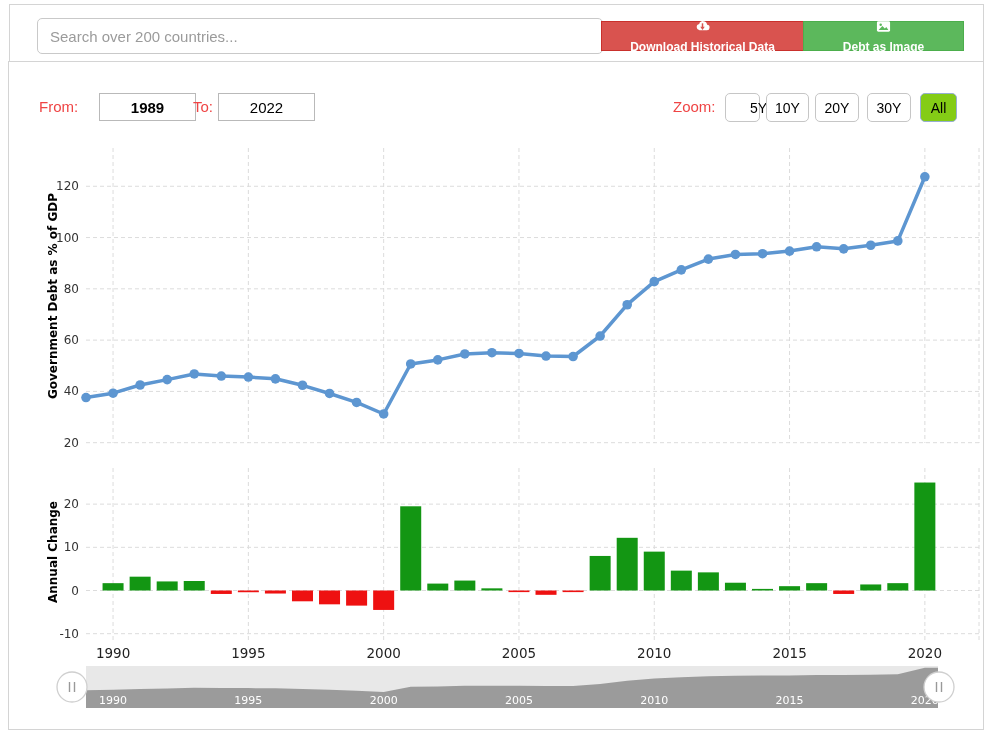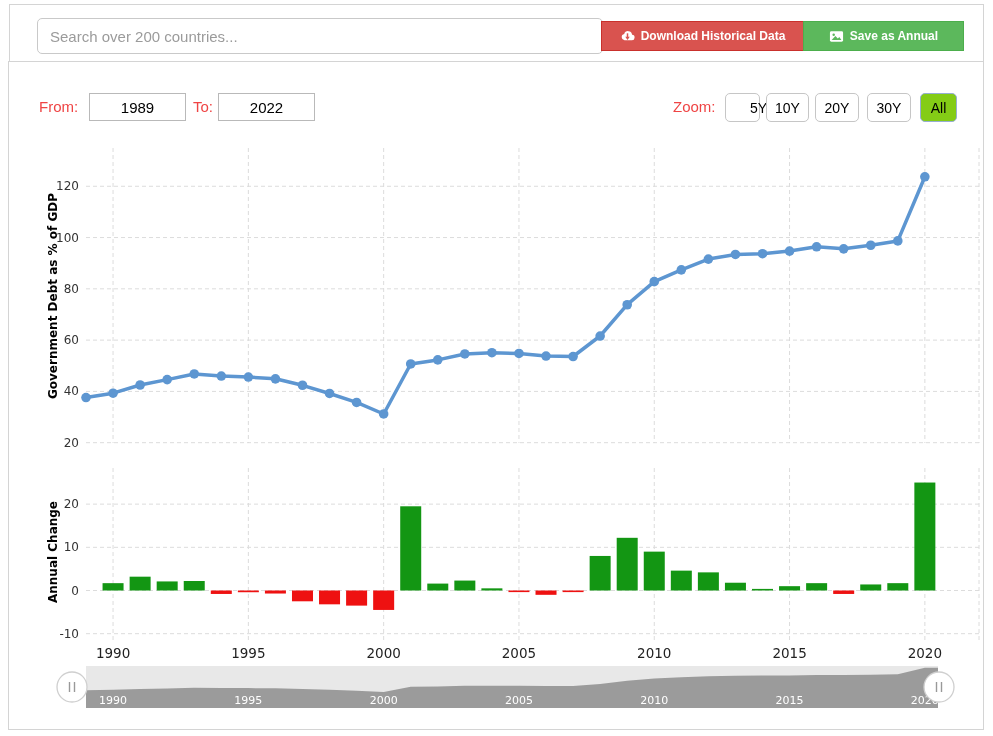--- a/index.html
+++ b/index.html
@@ -9,21 +9,21 @@
 
   
   #top-bar{left:9px;top:4px;width:975px;height:58px;background:#fff;
            border:1px solid #d4d4d4;border-bottom:none;}
   #search-input{position:absolute;left:27px;top:13px;width:540px;height:34px;
     border:1px solid #c9c9c9;border-radius:5px;padding:0 12px;font-size:15px;
     color:#333;font-family:Liberation Sans, sans-serif;outline:none;}
   #search-input::placeholder{color:#9b9b9b;}
   .pill-btn{position:absolute;top:16px;height:28px;border-radius:0;color:#fff;
     font-weight:bold;font-size:12px;display:flex;align-items:center;justify-content:center;
-    gap:6px;cursor:pointer;padding:0 12px;}
+    gap:6px;cursor:pointer;padding:0 12px;flex-direction:column;}
   #download-btn{left:591px;width:177px;background:#d9534f;border:1px solid #c9302c;}
   #save-btn{left:793px;width:135px;background:#5cb85c;border:1px solid #4cae4c;}
 
   
   #chart-panel{left:8px;top:61px;width:976px;height:669px;background:#fff;
                border:1px solid #d4d4d4;}
   .ctrl-label{position:absolute;top:36px;font-size:15px;color:#ef4444;}
   .range-input{position:absolute;top:31px;width:97px;height:28px;border:1px solid #b9b9b9;
     text-align:center;font-size:15px;color:#000;font-family:"Liberation Sans",sans-serif;
     background:#fff;outline:none;box-sizing:border-box;}
@@ -50,27 +50,27 @@
     <span>Download Historical Data</span>
   </div>
   <div id="save-btn" class="pill-btn">
     <span style="display:flex;">
       <svg width="15" height="15" viewBox="0 0 16 16">
         <rect x="1" y="2.5" width="14" height="11" rx="1.5" fill="#fff"></rect>
         <circle cx="5" cy="6.2" r="1.3" fill="#5cb85c"></circle>
         <path d="M2.8 11.8 6.8 7.4l2.6 2.6 1.6-1.6 2.2 3.4z" fill="#5cb85c"></path>
       </svg>
     </span>
-    <span>Save as Annual</span>
+    <span>Debt as Image</span>
   </div>
 </div>
 
 <div id="chart-panel" class="abs">
   <span class="ctrl-label" style="left:30px;">From:</span>
-  <input class="range-input" style="left: 80px;" type="text" value="1989">
+  <input class="range-input" style="left: 90px; font-weight: bold;" type="text" value="1989">
   <span class="ctrl-label" style="left:184px;">To:</span>
   <input class="range-input" style="left: 209px;" type="text" value="2022">
 
   <span class="ctrl-label" style="left:664px;">Zoom:</span>
   <div class="zoom-btn" style="left:716px;width:35px;padding-left:32px;">5Y</div>
   <div class="zoom-btn" style="left:757px;width:43px;">10Y</div>
   <div class="zoom-btn" style="left:806px;width:44px;text-align:center;">20Y</div>
   <div class="zoom-btn" style="left:858px;width:44px;">30Y</div>
   <div class="zoom-btn active" style="left:911px;width:37px;">All</div>
 </div>

